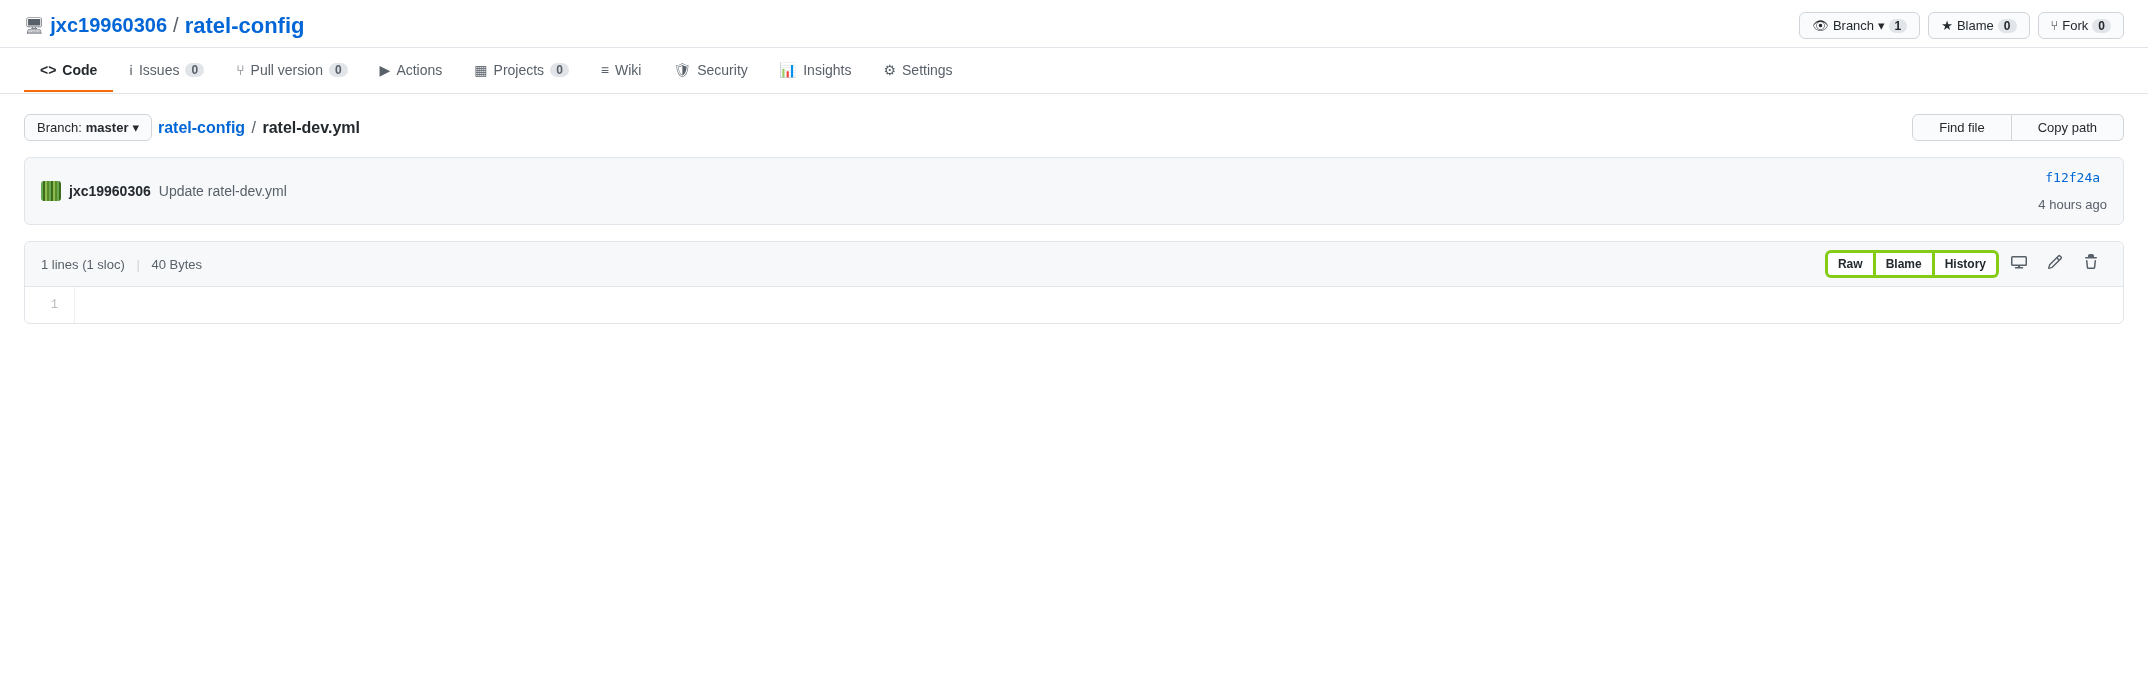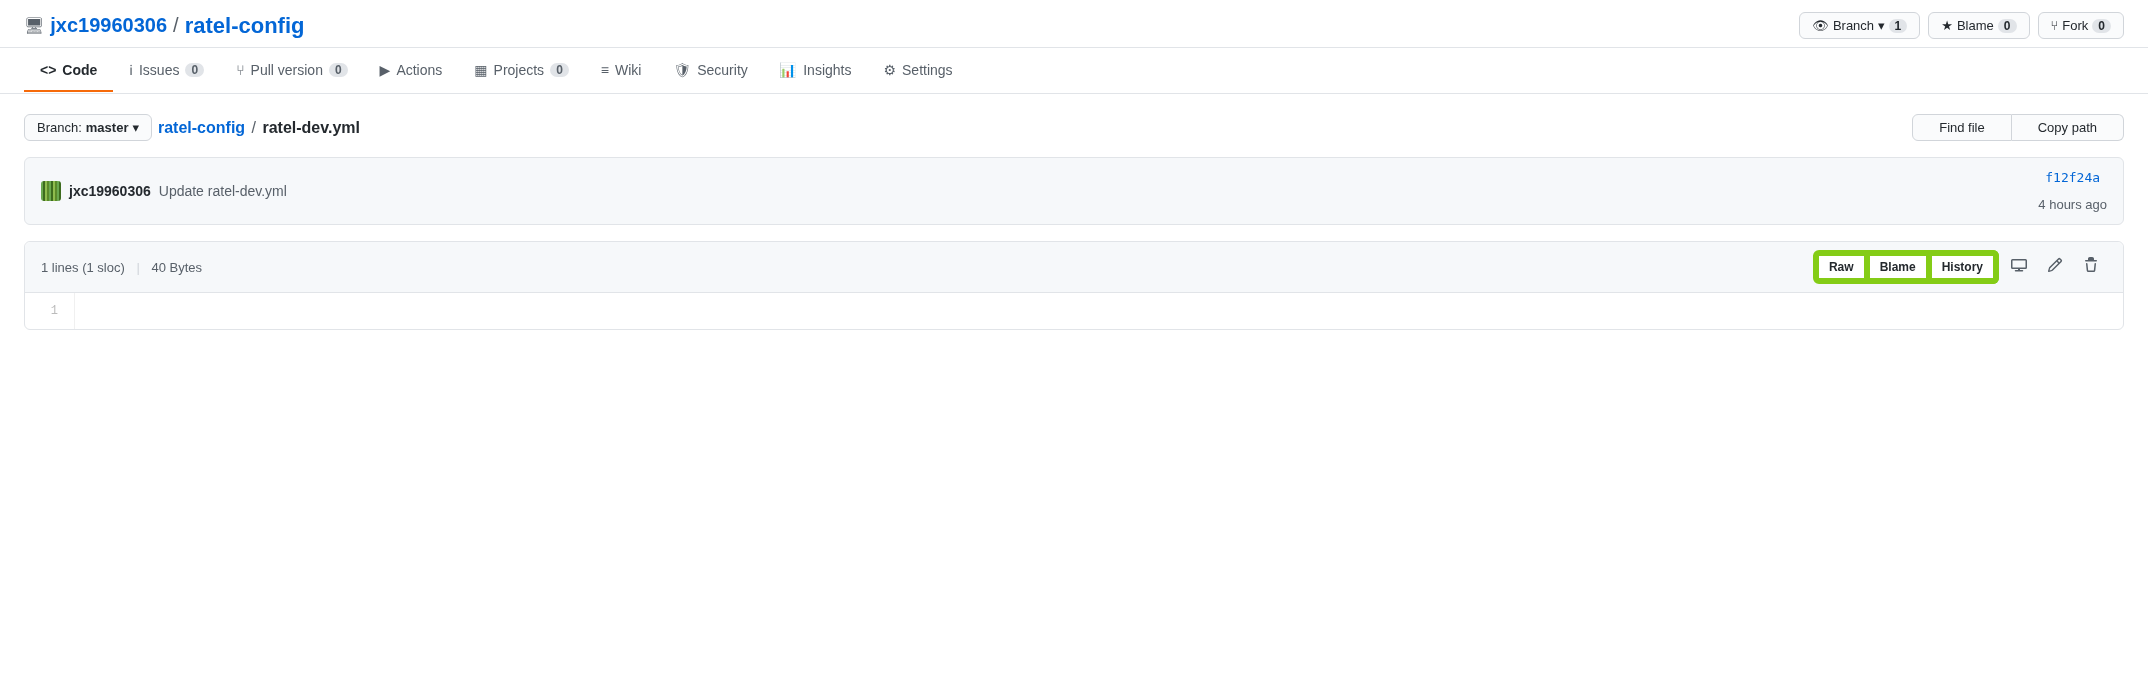--- a/index.html
+++ b/index.html
@@ -126,21 +126,21 @@
       padding: 8px 16px;
       background: #f6f8fa;
       border-bottom: 1px solid #e1e4e8;
       border-radius: 6px 6px 0 0;
     }
     .file-meta { font-size: 13px; color: #586069; }
     .file-meta .sep { margin: 0 8px; color: #d1d5da; }
     .file-toolbar { display: flex; align-items: center; gap: 4px; }
     .file-btn-group { display: flex; }
     .file-btn {
-      border: 6px solid #84cc16;
+      border: 3px solid #84cc16;
       padding: 4px 10px; font-size: 12px; font-weight: 600;
       background: #fff; cursor: pointer; color: #24292e;
     }
     .file-btn:first-child { border-radius: 6px 0 0 6px; }
     .file-btn:last-child { border-radius: 0 6px 6px 0; }
     .file-btn:not(:first-child) { border-left: none; }
     .icon-btn {
       border: none; background: none; cursor: pointer;
       padding: 4px 8px; color: #586069; font-size: 16px;
     }

